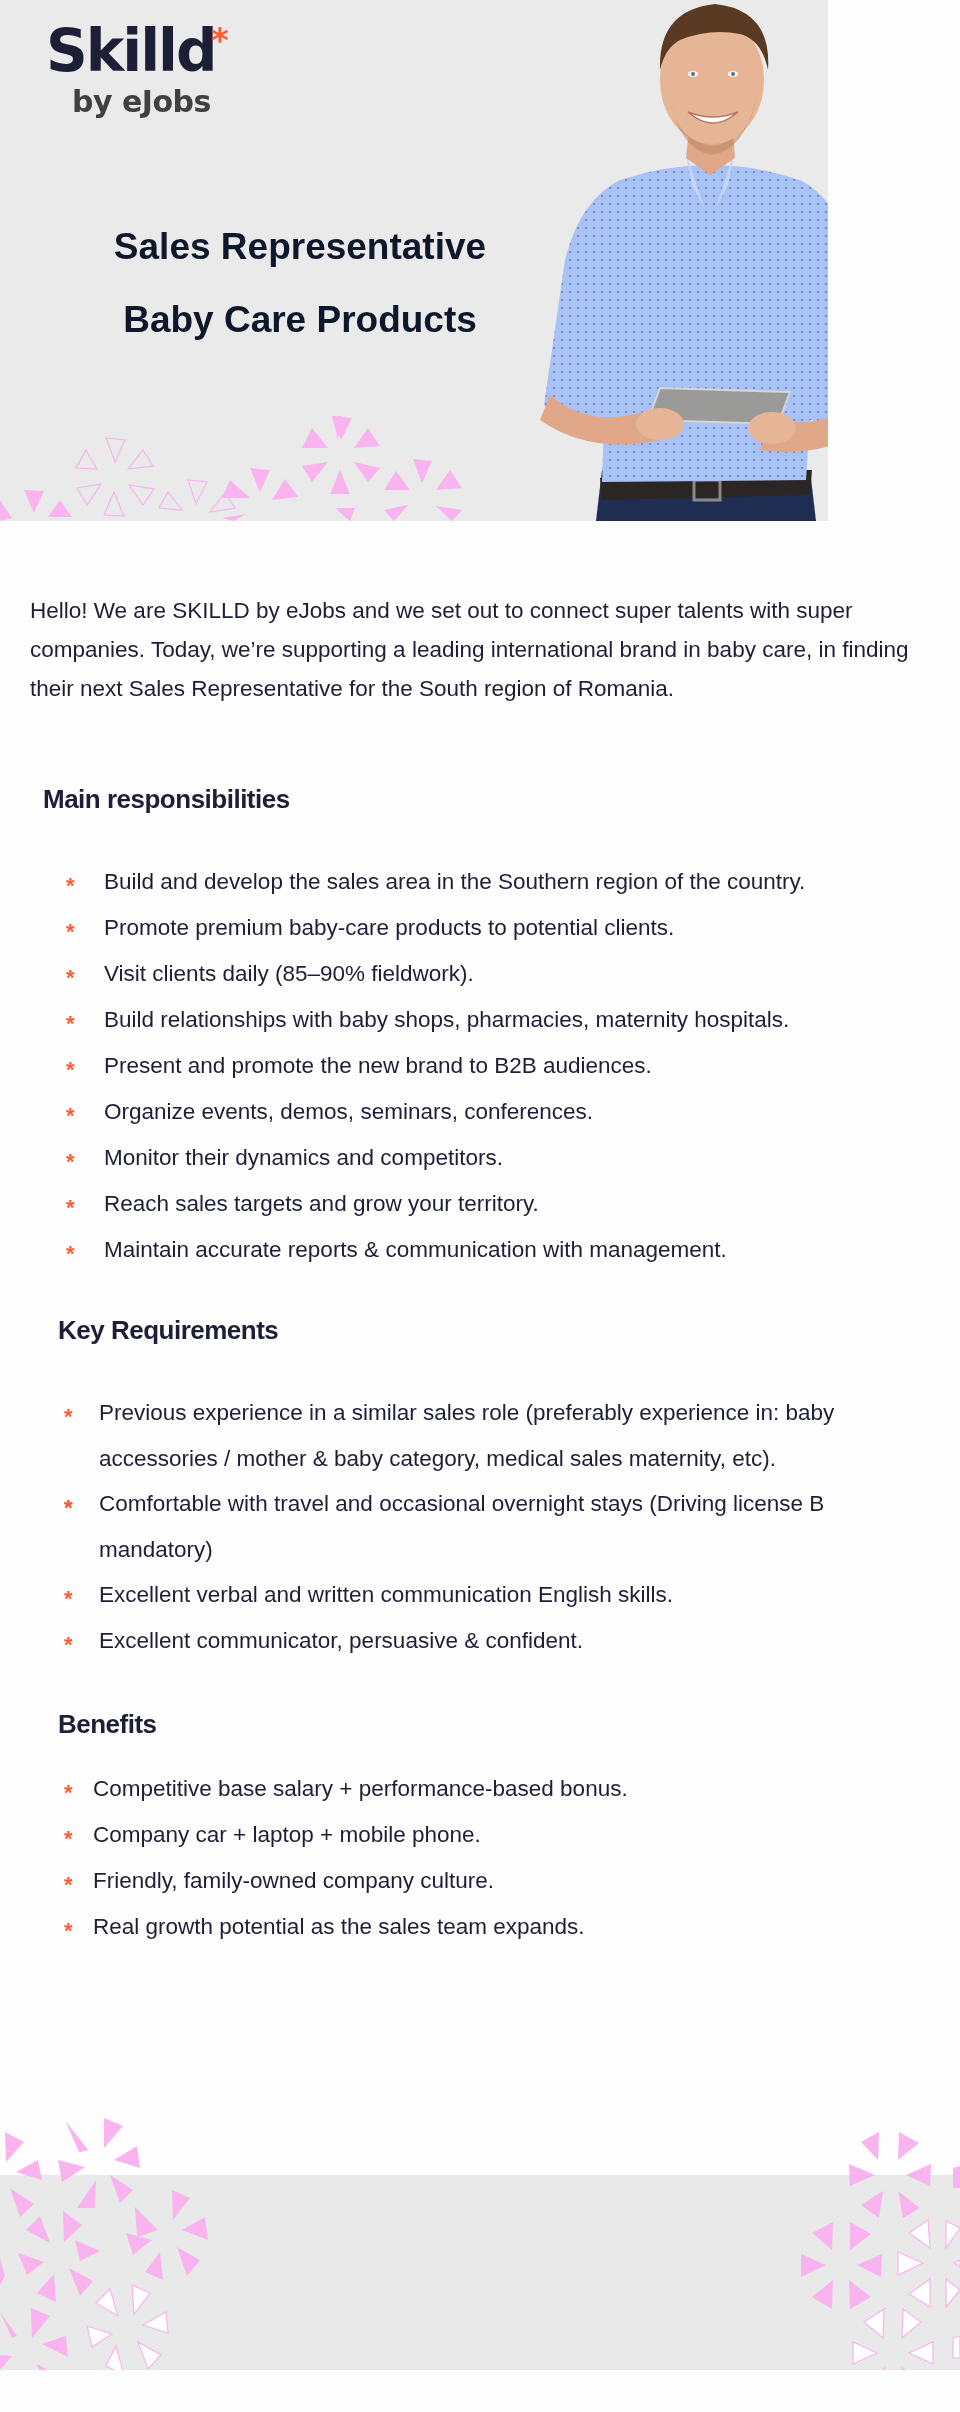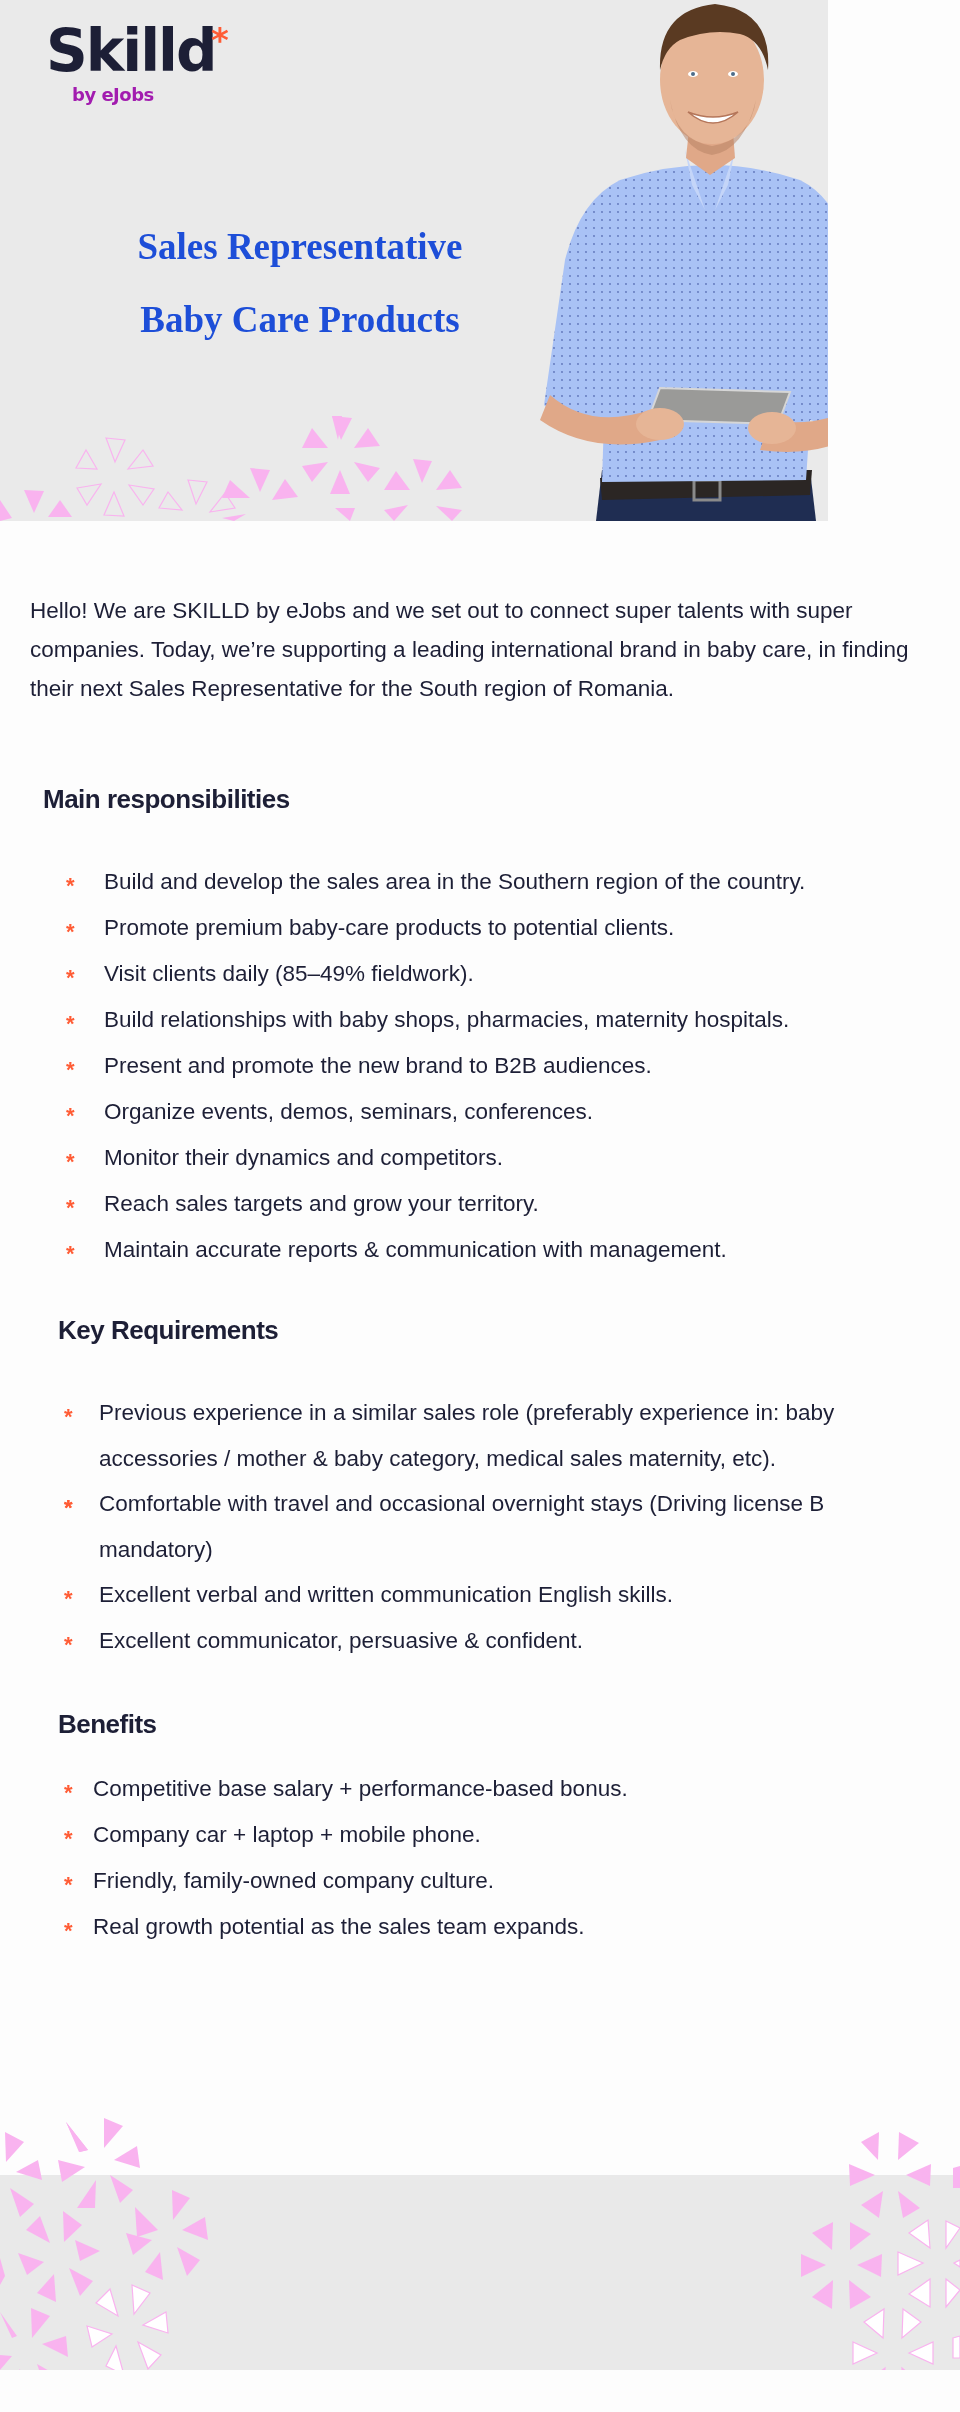--- a/index.html
+++ b/index.html
@@ -4,23 +4,23 @@
 <style>
   * { box-sizing: border-box; margin: 0; padding: 0; }
   html, body { width: 960px; background: #fdfdfd; }
   body { font-family: "Liberation Sans", "DejaVu Sans", sans-serif; color: #1d1f36; position: relative; overflow-x: hidden; }
 
   
   .hero { position: relative; width: 828px; height: 521px; background: #eaeaea; overflow: hidden; }
   .logo { position: absolute; left: 46px; top: 22px; }
   .logo-word { font-family: "DejaVu Sans", sans-serif; font-weight: bold; font-size: 58px; letter-spacing: -2px; color: #1d1f36; line-height: 1; }
   .logo-star { position: absolute; left: 165px; top: -2px; color: #ff5c35; font-size: 34px; font-weight: bold; font-family: "DejaVu Sans", sans-serif; }
-  .logo-sub { font-family: "DejaVu Sans", sans-serif; font-weight: bold; font-size: 18px; color: #a21caf; margin-left: 26px; margin-top: 4px; letter-spacing: -0.5px; }
+  .logo-sub { font-family: "DejaVu Sans", sans-serif; font-weight: bold; font-size: 30px; color: #404040; margin-left: 26px; margin-top: 4px; letter-spacing: -0.5px; }
   .hero-title { position: absolute; left: 60px; top: 210px; width: 480px; text-align: center; }
-  .hero-title div { font-weight: bold; font-size: 37px; line-height: 73px; color: #1d4ed8; font-family: Liberation Serif, serif; }
+  .hero-title div { font-weight: bold; font-size: 37px; line-height: 73px; color: #0f172a; font-family: Liberation Sans, sans-serif; }
 
   .person { position: absolute; left: 510px; top: 0; width: 400px; height: 521px; }
   .tri-field { position: absolute; left: 0; top: 400px; width: 480px; height: 121px; }
 
   
   .intro { padding: 0 30px; margin-top: 70px; font-size: 22.5px; line-height: 39px; color: #1d1f36; font-family: "Liberation Sans", sans-serif; }
   h2 { font-size: 26px; font-weight: bold; color: #1d1f36; font-family: "Liberation Sans", sans-serif; letter-spacing: -0.5px; }
   .sec-resp h2 { margin: 76px 0 0 43px; }
   .sec-req h2 { margin: 42px 0 0 58px; }
   .sec-ben h2 { margin: 46px 0 0 58px; }
@@ -135,21 +135,21 @@
   </svg>
 </section>
 
 <p class="intro">Hello! We are SKILLD by eJobs and we set out to connect super talents with super companies. Today, we’re supporting a leading international brand in baby care, in finding their next Sales Representative for the South region of Romania.</p>
 
 <section class="sec-resp">
   <h2>Main responsibilities</h2>
   <ul class="bul">
     <li><span class="star">*</span><span>Build and develop the sales area in the Southern region of the country.</span></li>
     <li><span class="star">*</span><span>Promote premium baby-care products to potential clients.</span></li>
-    <li><span class="star">*</span><span>Visit clients daily (85–49% fieldwork).</span></li>
+    <li><span class="star">*</span><span>Visit clients daily (85–90% fieldwork).</span></li>
     <li><span class="star">*</span><span>Build relationships with baby shops, pharmacies, maternity hospitals.</span></li>
     <li><span class="star">*</span><span>Present and promote the new brand to B2B audiences.</span></li>
     <li><span class="star">*</span><span>Organize events, demos, seminars, conferences.</span></li>
     <li><span class="star">*</span><span>Monitor their dynamics and competitors.</span></li>
     <li><span class="star">*</span><span>Reach sales targets and grow your territory.</span></li>
     <li><span class="star">*</span><span>Maintain accurate reports &amp; communication with management.</span></li>
   </ul>
 </section>
 
 <section class="sec-req">

